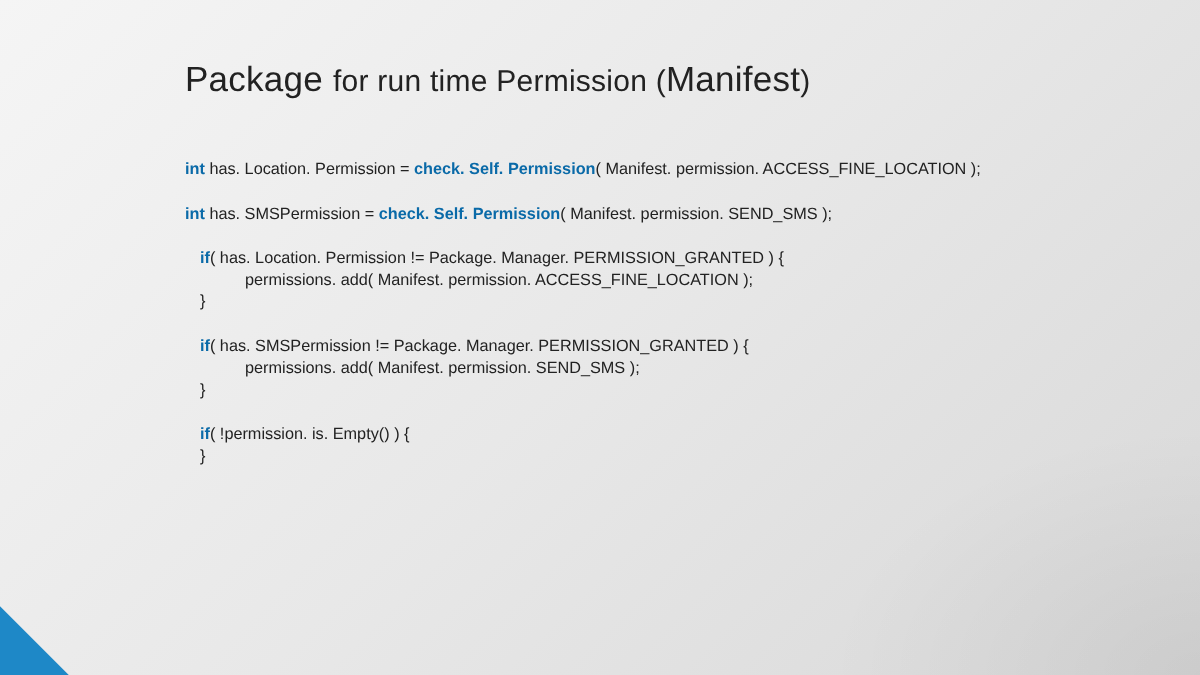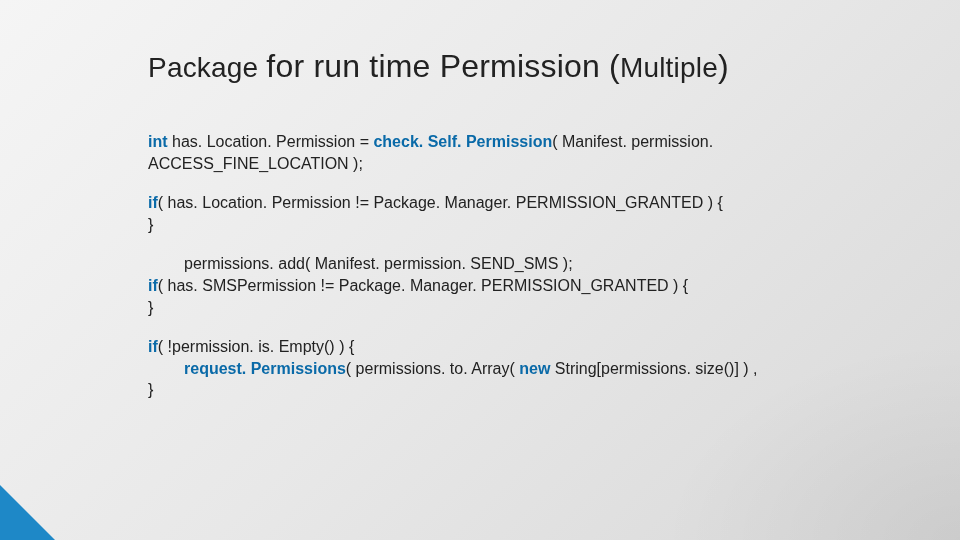--- a/index.html
+++ b/index.html
@@ -31,74 +31,73 @@
     position: relative;
     padding: 48px 60px 0 148px;
   }
   h1.title {
     font-weight: 400;
     color: #222;
     font-size: 28px;
     margin-bottom: 46px;
     letter-spacing: 0.2px;
   }
-  h1.title .big { font-size: 32px; }
+  h1.title .big { font-size: 24px; }
   .code {
     font-family: Arial, sans-serif;
-    font-size: 16px;
+    font-size: 13px;
     color: #222;
     line-height: 1.35;
   }
-  .code .line { margin-bottom: 0; }
+  .code .line { margin-bottom: 0; margin-left: 12px; }
   .code .block { margin-bottom: 18px; }
   .kw { color: #0a6aa8; font-weight: 700; }
   .fn { color: #0a6aa8; font-weight: 700; }
   .ind1 { padding-left: 36px; display: inline-block; }
 </style>
 </head>
 <body>
 
 <div class="bg-accent"></div>
 <div class="bg-corner-br"></div>
 
 <div class="slide">
 
   <h1 class="title">
-    <span>Package </span><span class="big">for run time Permission (</span><span>Multiple</span><span class="big">)</span>
+    <span>Package </span><span class="big">for run time Permission (</span><span>Manifest</span><span class="big">)</span>
   </h1>
 
   <div class="code">
 
     <div class="block">
       <span class="kw">int</span><span>  has. Location. Permission = </span><span class="fn">check. Self. Permission</span><span>( Manifest. permission. ACCESS_FINE_LOCATION );</span>
     </div>
 
+    <div class="block">
+      <span class="kw">int</span><span>  has. SMSPermission = </span><span class="fn">check. Self. Permission</span><span>( Manifest. permission. SEND_SMS );</span>
+    </div>
 
 
     <div class="block">
       <div class="line">
         <span class="kw">if</span><span>( has. Location. Permission != Package. Manager. PERMISSION_GRANTED ) {</span>
       </div>
+      <div class="line"><span class="ind1">permissions. add( Manifest. permission. ACCESS_FINE_LOCATION );</span></div>
       <div class="line">}</div>
     </div>
 
     <div class="block">
-      <div class="line"><span class="ind1">permissions. add( Manifest. permission. SEND_SMS );</span></div>
       <div class="line">
         <span class="kw">if</span><span>( has. SMSPermission != Package. Manager. PERMISSION_GRANTED ) {</span>
       </div>
+      <div class="line"><span class="ind1">permissions. add( Manifest. permission. SEND_SMS );</span></div>
       <div class="line">}</div>
     </div>
 
     <div class="block">
       <div class="line">
         <span class="kw">if</span><span>( !permission. is. Empty() ) {</span>
-      </div>
-      <div class="line">
-        <span class="ind1">
-          <span class="fn">request. Permissions</span><span>( permissions. to. Array( </span><span class="kw">new</span><span> String[permissions. size()] ) ,</span>
-        </span>
       </div>
       <div class="line">}</div>
     </div>
 
   </div>
 </div>
 
 </body></html>

